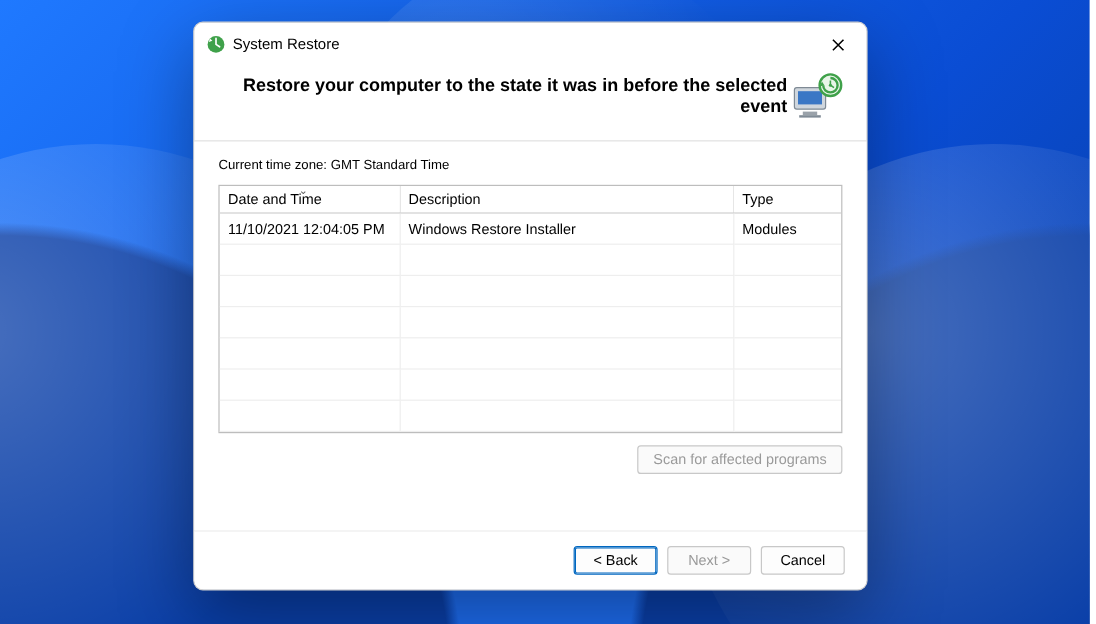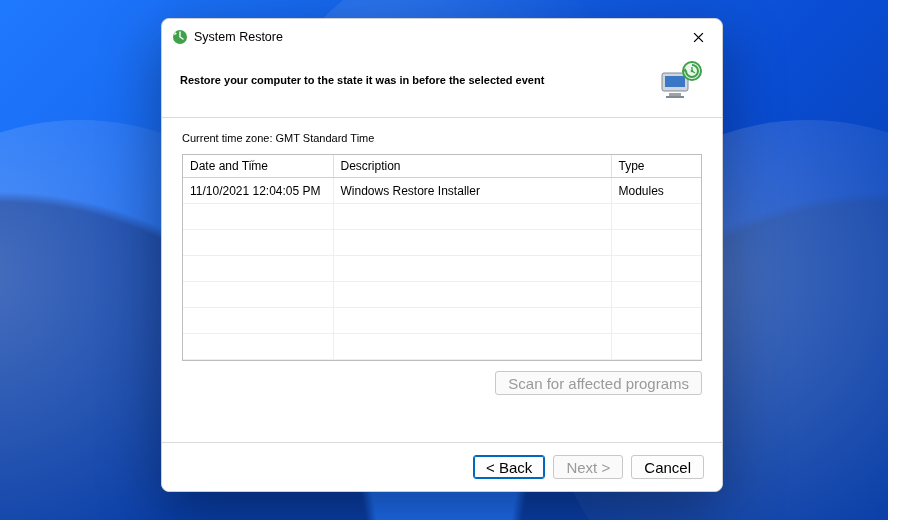--- a/index.html
+++ b/index.html
@@ -14,20 +14,21 @@
   }
   .desktop {
     position: relative;
     width: 888px;
     height: 520px;
     background:
       radial-gradient(circle at 0% 110%, #0a3fa8 0 35%, transparent 36%),
       radial-gradient(circle at 100% 110%, #0a3fa8 0 35%, transparent 36%),
       radial-gradient(circle at 50% 60%, #1d6cf0 0 45%, transparent 46%),
       linear-gradient(135deg, #1f79ff 0%, #0a4dd4 60%, #063a9c 100%);
+    padding-left: 20px;
   }
   
   .swirl {
     position: absolute;
     border-radius: 50%;
     background: radial-gradient(circle at 30% 30%, rgba(255,255,255,.25), rgba(255,255,255,0) 60%);
   }
   .swirl.a { width: 520px; height: 520px; left: -180px; top: 120px; }
   .swirl.b { width: 520px; height: 520px; right: -180px; top: 120px; }
   .swirl.c { width: 380px; height: 380px; left: 270px; top: -40px; opacity:.5 }
@@ -63,21 +64,21 @@
     cursor: pointer;
   }
   .titlebar .close svg { width: 11px; height: 11px; }
 
   .header {
     padding: 4px 18px 16px 18px;
     display: flex;
     align-items: center;
     border-bottom: 1px solid #d9d9d9;
   }
-  .header .heading { flex: 1; font-weight: 700; font-size: 11px; }
+  .header .heading { flex: 1; font-weight: 700; font-size: 15px; text-align: right; }
   .header .art { width: 48px; height: 42px; }
 
   .content {
     flex: 1;
     padding: 14px 20px 8px 20px;
     background: #fff;
     display: flex;
     flex-direction: column;
   }
   .tz { font-size: 11px; margin-bottom: 10px; }
@@ -130,21 +131,21 @@
     justify-content: flex-end;
     padding: 10px 0 4px 0;
   }
   .btn {
     min-width: 70px;
     height: 24px;
     padding: 0 12px;
     border: 1px solid #c8c8c8;
     border-radius: 3px;
     background: #fdfdfd;
-    font-size: 15px;
+    font-size: 12px;
     cursor: pointer;
     display: inline-flex; align-items: center; justify-content: center;
   }
   .btn:disabled, .btn.disabled {
     color: #9a9a9a;
     cursor: default;
     background: #fafafa;
   }
   .btn.primary {
     border-color: #0067c0;

